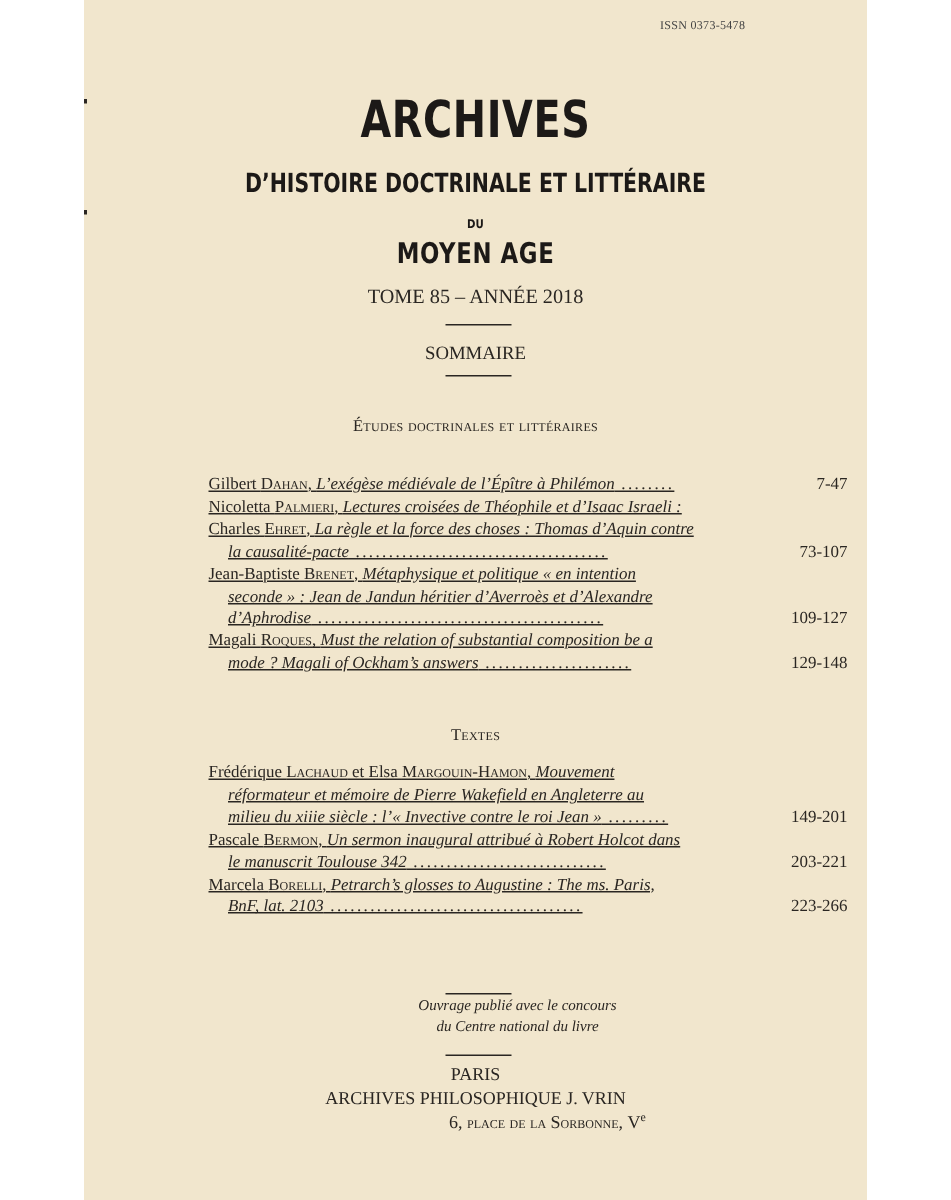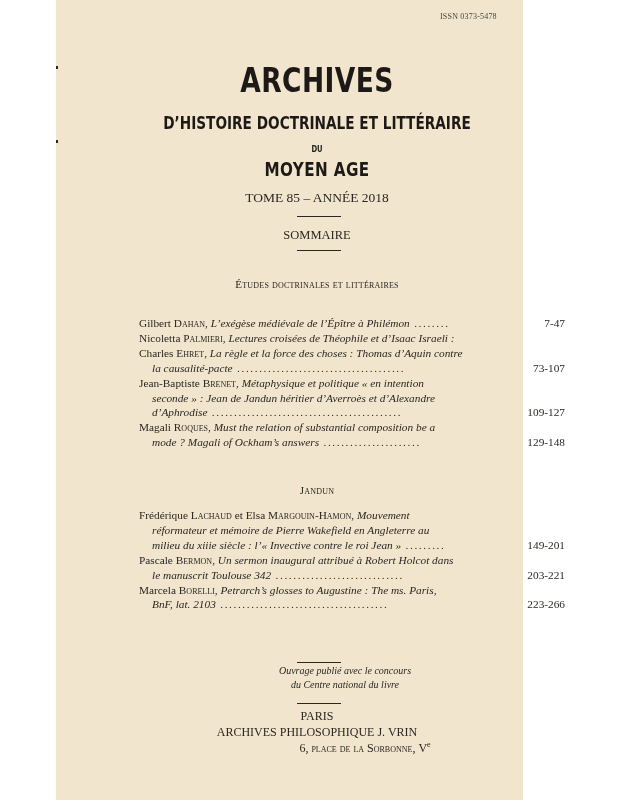--- a/index.html
+++ b/index.html
@@ -1,18 +1,18 @@
 <!DOCTYPE html>
 <html><head>
 <meta charset="utf-8">
 <style>
   html, body { margin: 0; padding: 0; background: #ffffff; }
   body { width: 634px; height: 800px; position: relative; overflow: hidden; }
   .page {
-    position: absolute; left: 56px; top: 0; width: 467px; height: 800px;
+    position: absolute; left: 56px; top: 0; width: 522px; height: 800px;
     background: #f1e6cd;
     font-family: "Liberation Serif", "DejaVu Serif", serif;
     color: #2a2622;
   }
   .tick { position: absolute; left: 0; width: 2px; height: 3px; background: #2a2622; }
   .issn { position: absolute; left: 384px; top: 12px; font-size: 8px; color: #444; letter-spacing: 0.2px; }
   .center { position: absolute; left: 0; width: 522px; text-align: center; }
   .title-main {
     top: 60px; font-family: "DejaVu Sans", sans-serif; font-weight: bold;
     font-size: 34px; letter-spacing: 0.5px; transform: scaleX(0.78); color: #1c1917;
@@ -30,21 +30,21 @@
     font-size: 19px; transform: scaleX(0.8); color: #1c1917; letter-spacing: 0.5px;
   }
   .tome { top: 190px; font-size: 13.5px; }
   .rule { position: absolute; left: 241px; width: 44px; height: 1px; background: #2a2622; }
   .sommaire { top: 228px; font-size: 12.5px; text-align: center; }
   .section-head { font-size: 11px; font-variant: small-caps; letter-spacing: 0.2px; }
   .etudes { top: 278px; }
   .textes { top: 484px; }
   .toc { position: absolute; left: 83px; width: 370px; font-size: 11.3px; line-height: 14.9px; }
   .entry { position: relative; margin: 0; }
-  .line { display: block; white-space: nowrap; position: relative; }
+  .line { display: block; white-space: nowrap; position: relative; text-decoration: underline; }
   .indent { padding-left: 13px; }
   .sc { font-variant: small-caps; }
   .it { font-style: italic; }
   .pages { position: absolute; right: -56px; width: 56px; text-align: right; }
   .dots { letter-spacing: 1.6px; }
   .note { top: 664px; font-size: 10px; font-style: italic; line-height: 14px; padding-left: 28px; }
   .pub { font-size: 12px; line-height: 16px; }
   .paris { top: 708px; }
   .libr { top: 724px; }
   .addr { top: 740px; font-size: 12px; margin-left: 48px; }
@@ -86,21 +86,21 @@
         <span class="line"><span>Jean-Baptiste </span><span class="sc">Brenet</span><span>, </span><span class="it">Métaphysique et politique « en intention</span></span>
         <span class="line indent"><span class="it">seconde » : Jean de Jandun héritier d’Averroès et d’Alexandre</span></span>
         <span class="line indent"><span class="it">d’Aphrodise</span><span class="dots"> ...........................................</span><span class="pages">109-127</span></span>
       </div>
       <div class="entry">
         <span class="line"><span>Magali </span><span class="sc">Roques</span><span>, </span><span class="it">Must the relation of substantial composition be a</span></span>
         <span class="line indent"><span class="it">mode ? Magali of Ockham’s  answers</span><span class="dots"> ......................</span><span class="pages">129-148</span></span>
       </div>
     </div>
 
-  <div class="center section-head textes">Jandun</div>
+  <div class="center section-head textes">Textes</div>
   <div class="toc" id="toc-1" style="top:508px">
       <div class="entry">
         <span class="line"><span>Frédérique </span><span class="sc">Lachaud</span><span> et Elsa </span><span class="sc">Margouin-Hamon</span><span>, </span><span class="it">Mouvement</span></span>
         <span class="line indent"><span class="it">réformateur et mémoire de Pierre Wakefield en Angleterre au</span></span>
         <span class="line indent"><span class="it">milieu du xiiie siècle : l’« Invective contre le roi Jean »</span><span class="dots"> .........</span><span class="pages">149-201</span></span>
       </div>
       <div class="entry">
         <span class="line"><span>Pascale </span><span class="sc">Bermon</span><span>, </span><span class="it">Un sermon inaugural attribué à Robert Holcot dans</span></span>
         <span class="line indent"><span class="it">le manuscrit Toulouse 342</span><span class="dots"> .............................</span><span class="pages">203-221</span></span>
       </div>

